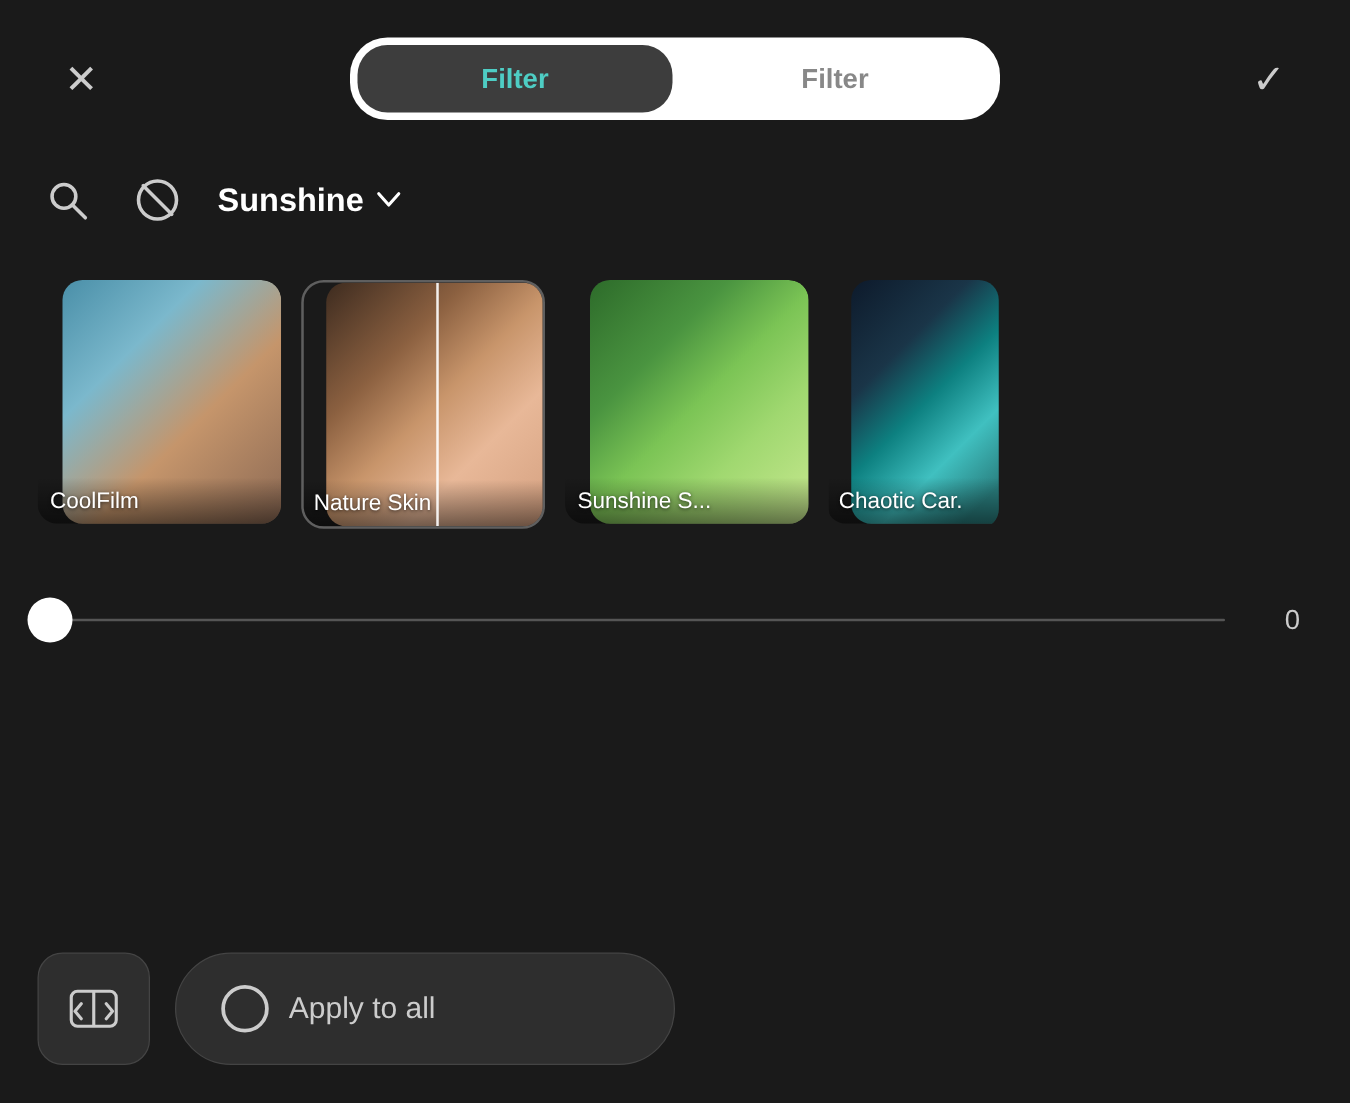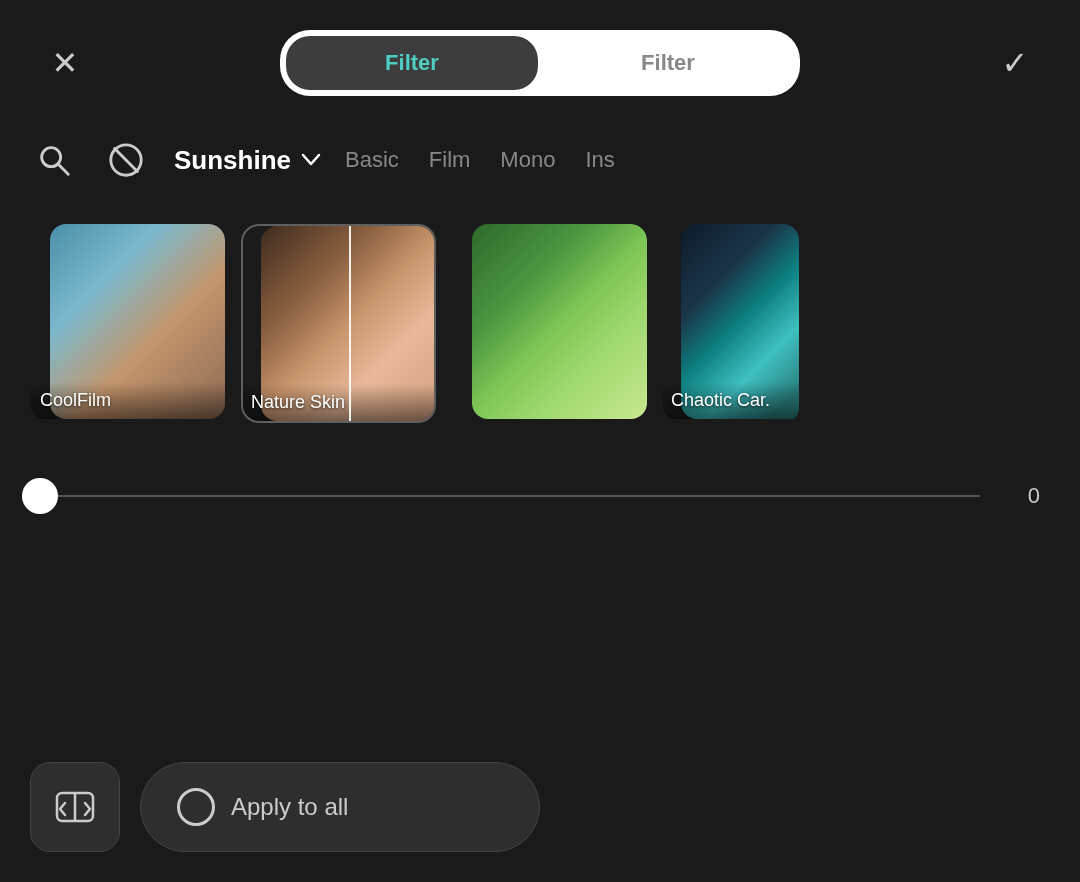--- a/index.html
+++ b/index.html
@@ -369,34 +369,20 @@
     </svg>
   </div>
 
   <button class="trending-btn">
     <span class="trending-label">Sunshine</span>
     <svg width="20" height="14" viewBox="0 0 20 14" fill="none">
       <path d="M2 2L10 11L18 2" stroke="#ffffff" stroke-width="2.5" stroke-linecap="round" stroke-linejoin="round"></path>
     </svg>
   </button>
 
-  <div class="category-tabs">
-    <button class="cat-tab">
-      <span>Basic</span>
-    </button>
-    <button class="cat-tab">
-      <span>Film</span>
-    </button>
-    <button class="cat-tab">
-      <span>Mono</span>
-    </button>
-    <button class="cat-tab">
-      <span>Ins</span>
-    </button>
-  </div>
 </div>
 
 <div class="filters-row">
 
   <div class="filter-item">
     <div class="filter-thumb">
       <div class="filter-thumb-inner thumb-coolfilm"></div>
       <div class="filter-label">CoolFilm</div>
     </div>
   </div>
@@ -407,20 +393,21 @@
       <div class="filter-thumb-inner thumb-natureskin">
         <div class="split-line"></div>
       </div>
       <div class="filter-label">Nature Skin</div>
     </div>
   </div>
 
   <div class="filter-item">
     <div class="filter-thumb">
       <div class="filter-thumb-inner thumb-sunshine"></div>
+      <div class="filter-label">Sunshine S...</div>
     </div>
   </div>
 
   <div class="filter-item partial">
     <div class="filter-thumb">
       <div class="filter-thumb-inner thumb-chaotic"></div>
       <div class="filter-label">Chaotic Car.</div>
     </div>
   </div>
 </div>

